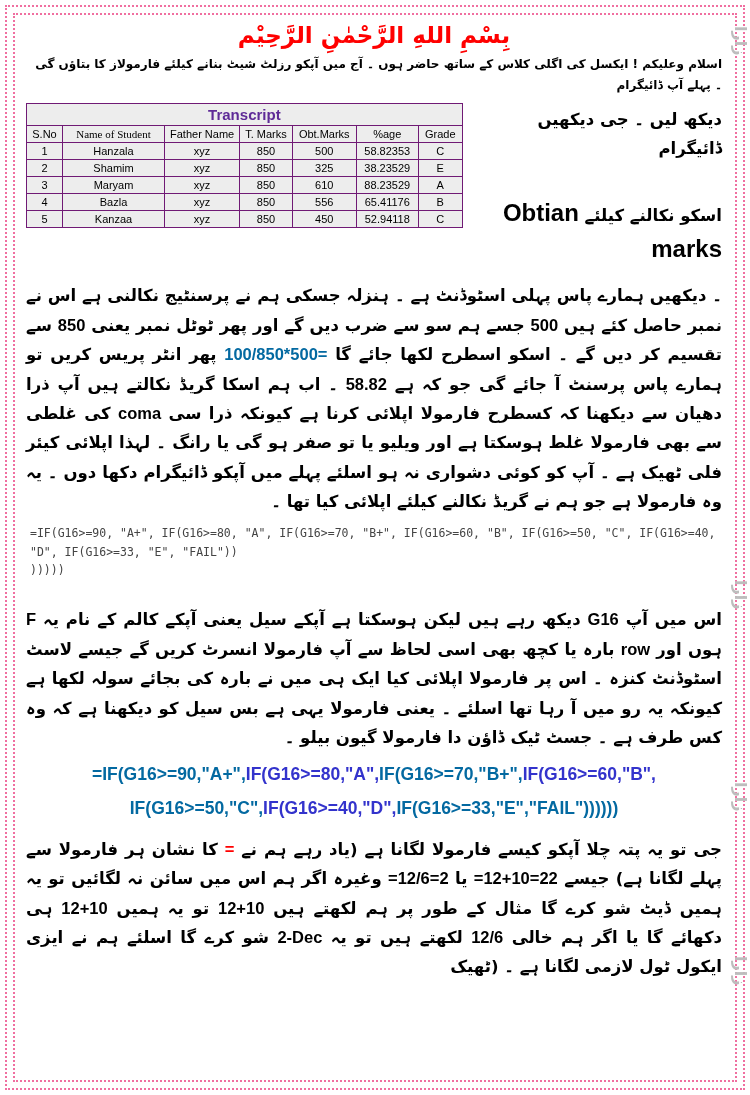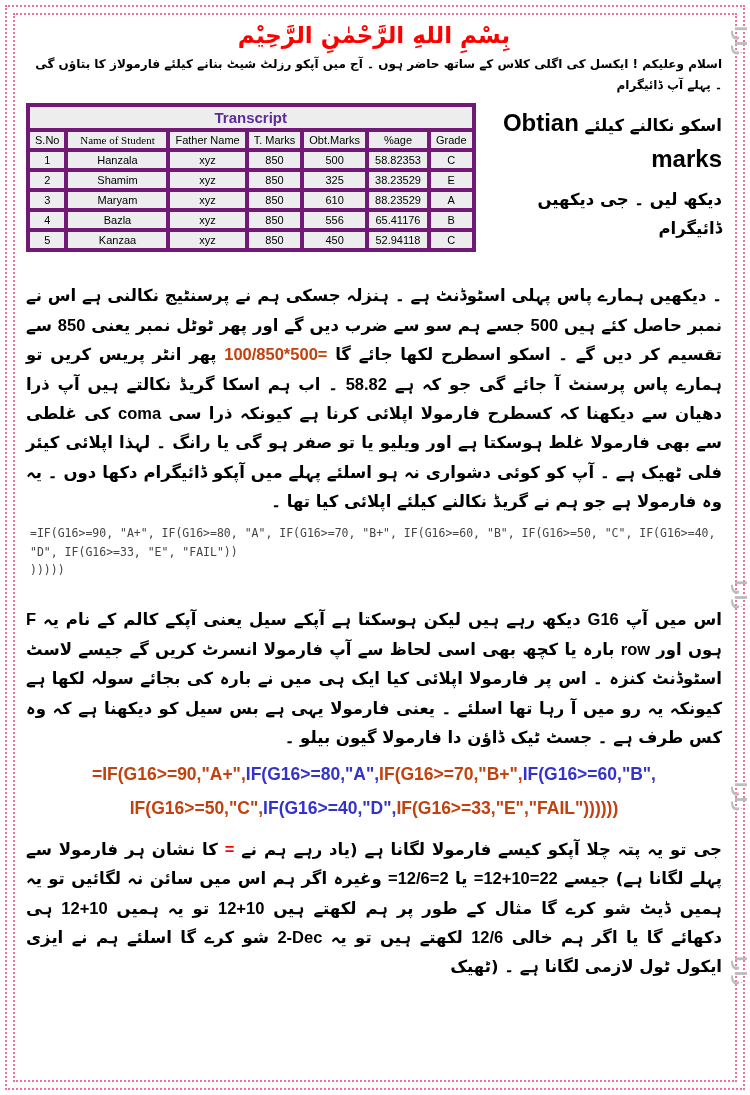--- a/index.html
+++ b/index.html
@@ -48,38 +48,38 @@
     font-size: 16.5px;
     line-height: 1.78;
     color: #000;
   }
   .para { margin: 3px 0; }
   .just { text-align: justify; }
   .intro { text-align: right; font-size: 12px; margin-bottom: 6px; }
 
   .en  { font-family: "Liberation Sans", sans-serif; font-weight: bold; }
   .xl  { font-size: 24px; }
-  .mag { color: #c2410c; }
+  .mag { color: #0369a1; }
   .blu { color: #3333cc; }
   .red { color: #ff0000; }
 
   .table-section { display: flex; gap: 14px; margin: 4px 0 6px; direction: ltr; }
 
   .transcript {
     border-collapse: collapse;
     background: #ededed;
     font-family: "Liberation Sans", sans-serif;
     font-size: 11px;
     color: #000;
     border: 1px solid #7e7e7e;
     flex: 0 0 auto;
     height: fit-content;
   }
   .transcript th, .transcript td {
-    border: 4px solid #701a75;
+    border: 1px solid #701a75;
     padding: 2px 5px;
     text-align: center;
     font-weight: normal;
     height: 17px;
     white-space: nowrap;
   }
   .transcript .tbl-title {
     font-size: 15px;
     font-weight: bold;
     color: #5e2b97;
@@ -195,22 +195,22 @@
             <td>xyz</td>
             <td>850</td>
             <td>450</td>
             <td>52.94118</td>
             <td>C</td>
           </tr>
         </tbody>
     </table>
 
     <div class="side">
+      <p class="ur side-l1">دیکھ لیں ۔ جی دیکھیں ڈائیگرام</p>
       <p class="ur side-l2"><span>اسکو نکالنے کیلئے </span><span class="en xl" dir="ltr">Obtian marks</span></p>
-      <p class="ur side-l1">دیکھ لیں ۔ جی دیکھیں ڈائیگرام</p>
     </div>
   </div>
 
   <p class="ur para just"><span>۔ دیکھیں ہمارے پاس پہلی اسٹوڈنٹ ہے ۔ ہنزلہ جسکی ہم نے پرسنٹیج نکالنی ہے اس نے نمبر حاصل کئے ہیں </span><span class="en">500</span><span> جسے ہم سو سے ضرب دیں گے اور پھر ٹوٹل نمبر یعنی </span><span class="en">850</span><span> سے تقسیم کر دیں گے ۔ اسکو اسطرح لکھا جائے گا </span><span class="en mag">=500*100/850</span><span> پھر انٹر پریس کریں تو ہمارے پاس پرسنٹ آ جائے گی جو کہ ہے </span><span class="en">58.82</span><span> ۔ اب ہم اسکا گریڈ نکالتے ہیں آپ ذرا دھیان سے دیکھنا کہ کسطرح فارمولا اپلائی کرنا ہے کیونکہ ذرا سی </span><span class="en" dir="ltr">coma</span><span> کی غلطی سے بھی فارمولا غلط ہوسکتا ہے اور ویلیو یا تو صفر ہو گی یا رانگ ۔ لہذا اپلائی کیئر فلی ٹھیک ہے ۔ آپ کو کوئی دشواری نہ ہو اسلئے پہلے میں آپکو ڈائیگرام دکھا دوں ۔ یہ وہ فارمولا ہے جو ہم نے گریڈ نکالنے کیلئے اپلائی کیا تھا ۔</span></p>
 
   <div class="formula-plain">
     <div>=IF(G16&gt;=90, "A+", IF(G16&gt;=80, "A", IF(G16&gt;=70, "B+", IF(G16&gt;=60, "B", IF(G16&gt;=50, "C", IF(G16&gt;=40, "D", IF(G16&gt;=33, "E", "FAIL"))</div>
     <div>)))))</div>
   </div>
 

